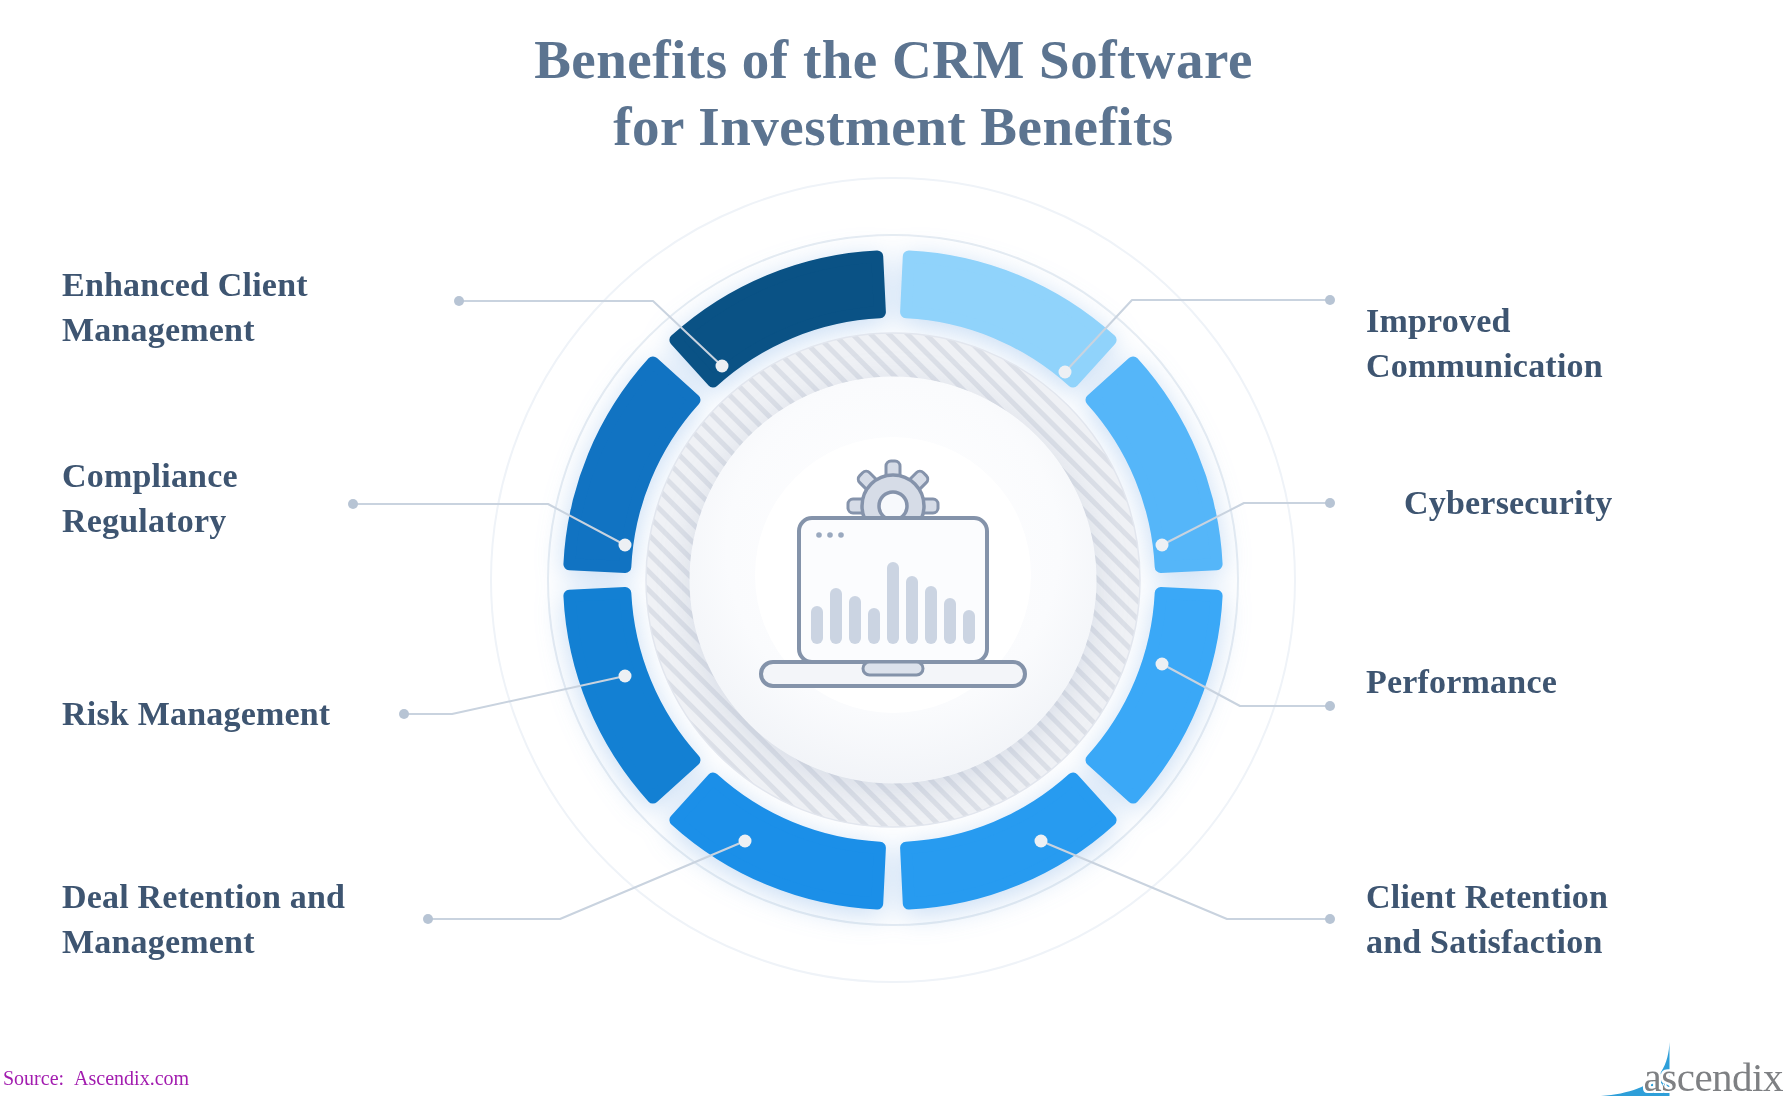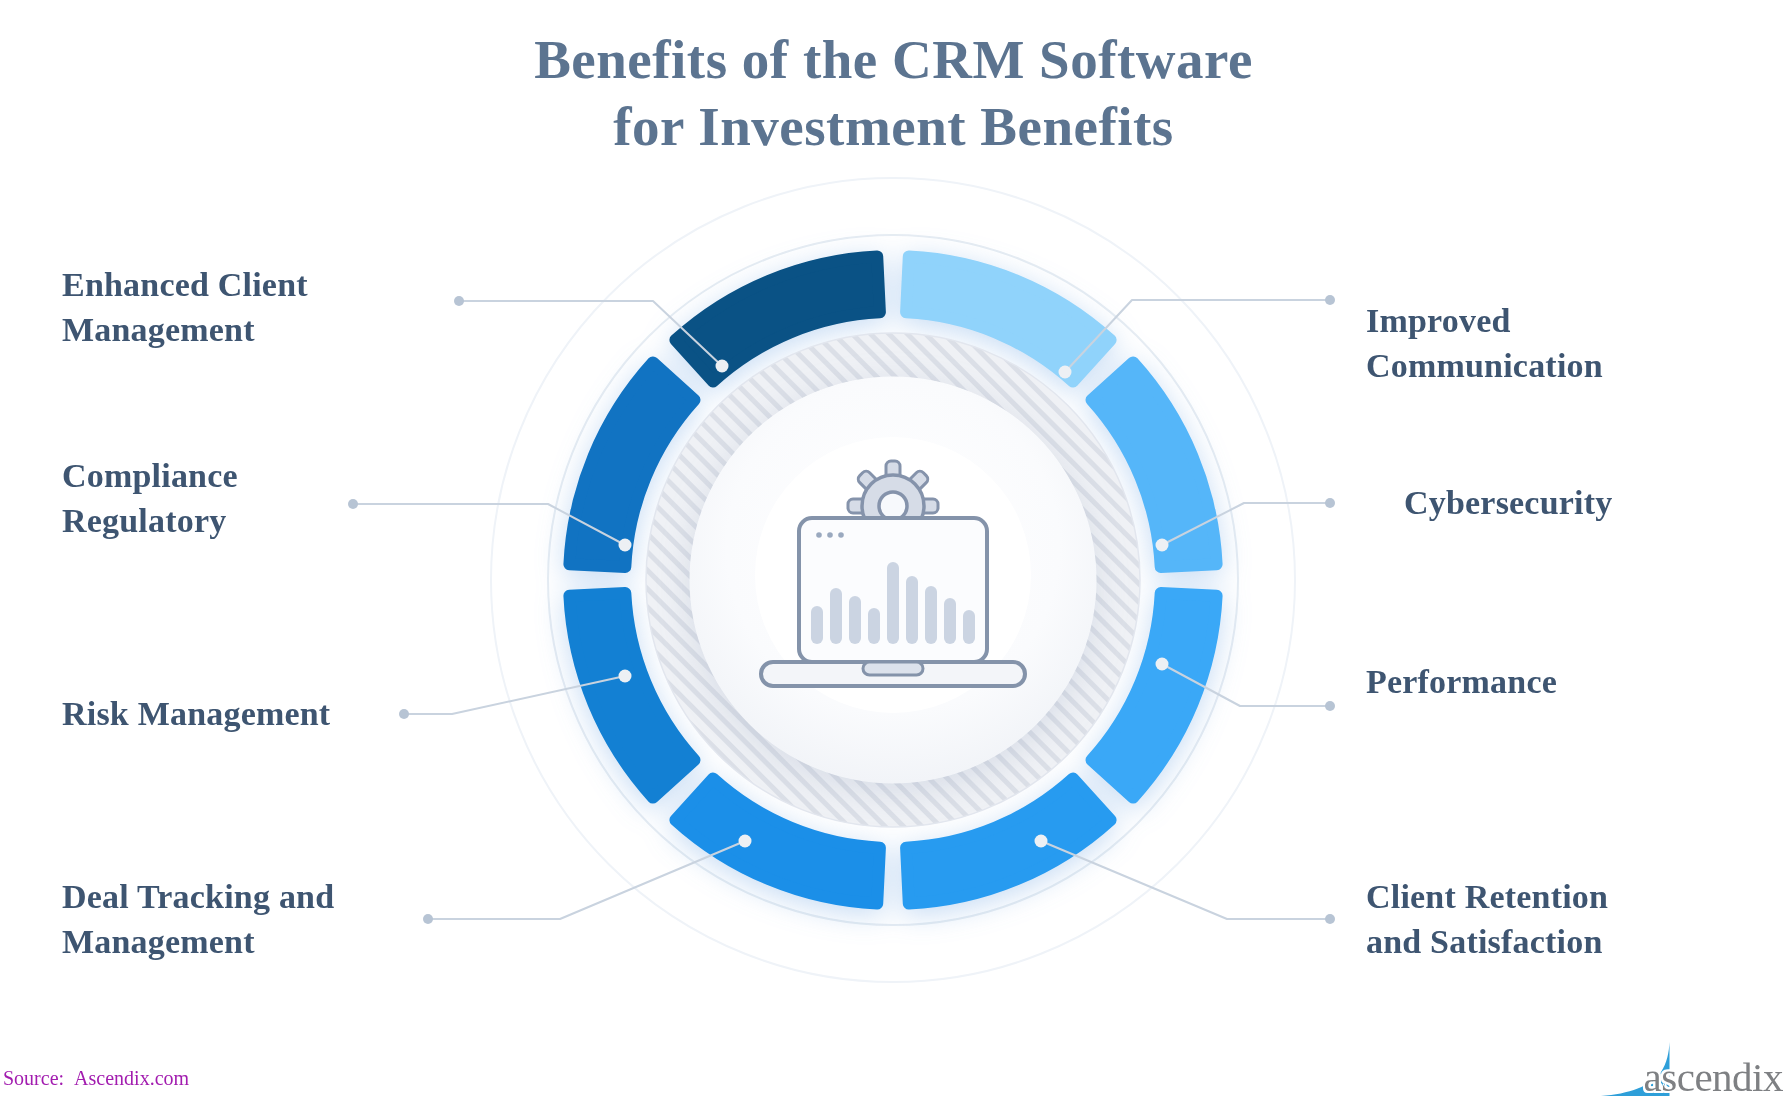--- a/index.html
+++ b/index.html
@@ -137,21 +137,21 @@
   </div>
   <div class="benefit-label" id="lab-regulatory">
     <span>Compliance</span>
     <span>Regulatory</span>
   </div>
   <div class="benefit-label" id="lab-risk">
     <span>Risk Management</span>
     <span></span>
   </div>
   <div class="benefit-label" id="lab-deal">
-    <span>Deal Tracking and</span>
+    <span>Deal Retention and</span>
     <span>Management</span>
   </div>
   <div class="benefit-label" id="lab-improved">
     <span>Improved</span>
     <span>Communication</span>
   </div>
   <div class="benefit-label" id="lab-cyber">
     <span>Cybersecurity</span>
     <span></span>
   </div>

